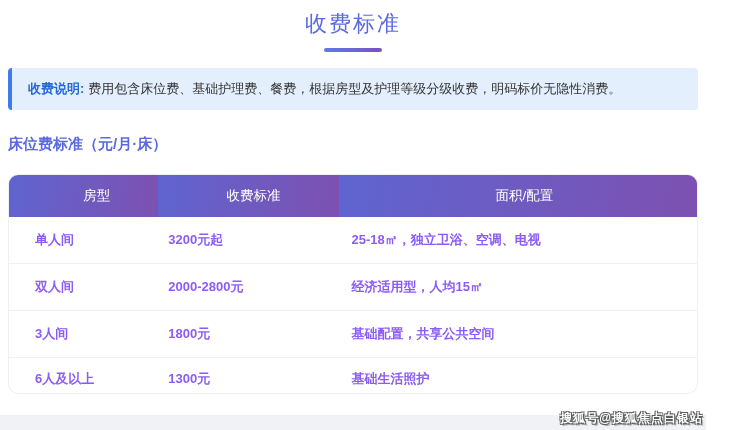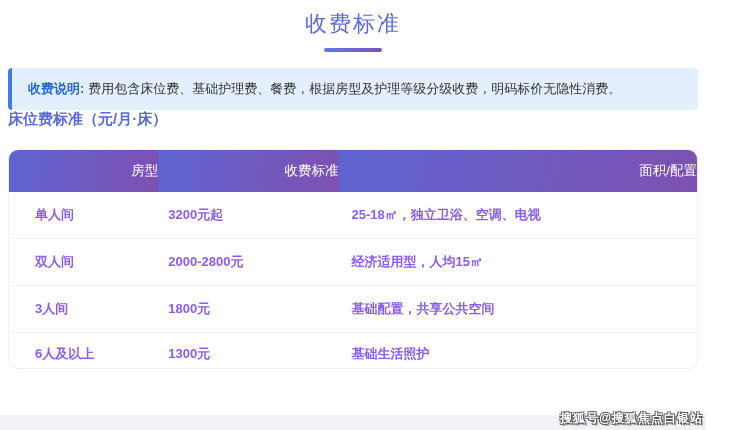--- a/index.html
+++ b/index.html
@@ -43,37 +43,38 @@
     border-radius: 4px;
     padding: 13px 16px;
     font-size: 13px;
     line-height: 1.2;
     color: #333;
   }
   .notice-label { color: #2668d9; font-weight: bold; margin-right: 4px; }
 
   
   .section-title {
+    margin-top: 25px;
     font-size: 15px;
     font-weight: bold;
     color: #5b6ade;
   }
 
   
   .table-wrap {
     margin-top: 20px;
     border-radius: 10px;
     overflow: hidden;
     border: 1px solid #eef0f5;
     background: #fff;
   }
   table { width: 100%; border-collapse: collapse; table-layout: fixed; }
   thead th {
     height: 42px;
-    text-align: right;
+    text-align: center;
     font-size: 13.5px;
     font-weight: normal;
     color: #ffffff;
     background: linear-gradient(97deg, #5f64d0 0%, #7d51b1 100%);
   }
   th.col-room, td.col-room { width: 21.7%; padding-left: 26px; }
   th.col-fee,  td.col-fee  { width: 26.2%; padding-left: 10px; }
   th.col-cfg,  td.col-cfg  { padding-left: 13px; margin-left: 40px; }
   tbody td {
     font-size: 13px;

